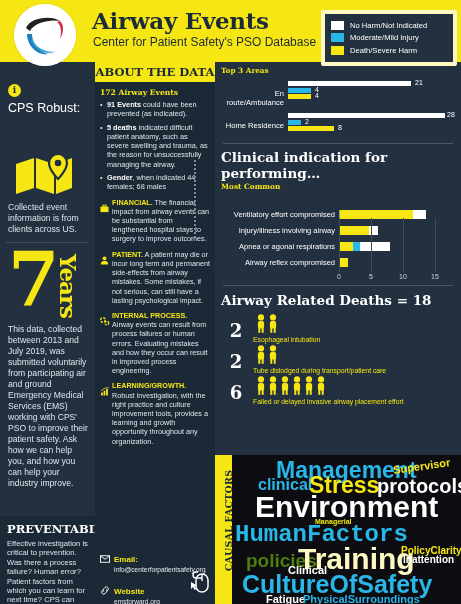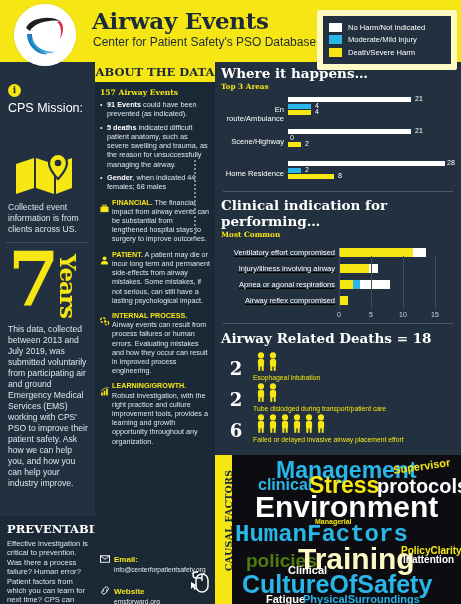--- a/index.html
+++ b/index.html
@@ -10,21 +10,21 @@
   .header{position:absolute;left:0;top:0;width:461px;height:62px;background:#f5e614;}
   .logo{position:absolute;left:14px;top:4px;width:62px;height:62px;border-radius:50%;background:#fff;
         box-shadow:0 0 0 1px rgba(0,0,0,.04);overflow:hidden;z-index:5;}
   .logo svg{position:absolute;left:0;top:0;}
   .title{position:absolute;left:92px;top:7px;font-family:"DejaVu Serif",serif;font-weight:bold;
          font-size:23px;color:#1d2b38;letter-spacing:-.3px;}
   .subtitle{position:absolute;left:93px;top:35px;font-size:12px;color:#1d2b38;text-align:right;}
 
   
   .legend{position:absolute;right:4px;top:10px;width:118px;background:#22303f;
-          border:6px solid #fef9c3;border-radius:2px;padding:4px 5px 5px 5px;z-index:9;}
+          border:4px solid #fef9c3;border-radius:2px;padding:4px 5px 5px 5px;z-index:9;}
   .lg-row{display:flex;align-items:center;margin:1.5px 0;}
   .lg-sw{width:13px;height:9px;margin-right:5px;flex:none;border:1px solid #22303f;}
   .lg-lb{font-size:7.6px;color:#ffffff;white-space:nowrap;}
 
   
   .sidebar{position:absolute;left:0;top:62px;width:95px;height:542px;background:#22303f;}
   .sb-divider{position:absolute;left:6px;width:82px;height:1px;background:#3c4a59;}
   .info-i{width:13px;height:13px;border-radius:50%;background:#f5e614;color:#22303f;
           font-size:9px;font-weight:bold;text-align:center;line-height:13px;font-family:"DejaVu Serif",serif;}
   .sb-h{font-size:12.5px;color:#fff;margin:4px 0 1px 0;}
@@ -128,21 +128,21 @@
     <div class="lg-row">
       <span class="lg-sw" style="background:#f5e614"></span>
       <span class="lg-lb">Death/Severe Harm</span>
     </div>
   </div>
 
   <div class="sidebar">
 
     <div style="position:absolute;left:8px;top:22px;width:80px;">
       <div class="info-i">i</div>
-      <div class="sb-h">CPS Mission:</div>
+      <div class="sb-h">CPS Robust:</div>
     </div>
 
     <div style="position:absolute;left:14px;top:92px;">
       <svg width="62" height="42" viewBox="0 0 62 42">
         <path d="M2 10 L20 4 L20 34 L2 40 Z" fill="#f5e614"></path>
         <path d="M22 4 L40 10 L40 40 L22 34 Z" fill="#f5e614"></path>
         <path d="M42 10 L58 4 L58 34 L42 40 Z" fill="#f5e614"></path>
         <path d="M44 0 a9 9 0 0 1 9 9 c0 7 -9 16 -9 16 s-9 -9 -9 -16 a9 9 0 0 1 9 -9 z" fill="#f5e614" stroke="#22303f" stroke-width="2.2"></path>
         <circle cx="44" cy="9" r="3.3" fill="#22303f"></circle>
       </svg>
@@ -166,21 +166,21 @@
       </div>
 
     </div>
   </div>
 
   <div class="col2">
 
     <div class="band">ABOUT THE DATA</div>
 
     <div class="c2pad">
-      <div class="sub-h">157 Airway Events</div>
+      <div class="sub-h">172 Airway Events</div>
 
       <div class="bul">
         <span class="dot">•</span>
         <span><b>91 Events</b><span> could have been prevented (as indicated).</span></span>
       </div>
       <div class="bul">
         <span class="dot">•</span>
         <span><b>5 deaths</b><span> indicated difficult patient anatomy, such as severe swelling and trauma, as the reason for unsuccessfully managing the airway.</span></span>
       </div>
       <div class="bul">
@@ -270,58 +270,40 @@
           <path d="M13 8 h-6 a3 3 0 0 1 0 -6 h2" fill="none" stroke="#fff" stroke-width="1.4"></path>
           <path d="M2 12 l0 7 l2 -2 l1.6 3 l1.6 -0.9 l-1.6 -3 l2.4 -0.5 z" fill="#fff"></path>
         </svg>
       </span>
     </div>
   </div>
 
   <div class="main">
 
     <div style="padding:3px 6px 0 6px;">
-      <div class="sec-h">Where it happens…</div>
       <div class="sec-sub">Top 3 Areas</div>
 
       <div style="position:relative;height:28px;margin-top:6px;" class="wh-grp">
         <div class="wh-lab" style="top:8px;">En route/Ambulance</div>
         <div class="wh-bars">
           <div class="wh-bar">
             <div class="wh-fill" style="width:123px;background:#ffffff;"></div>
             <div class="wh-val" style="left:127px;">21</div>
           </div>
           <div class="wh-bar">
             <div class="wh-fill" style="width:23px;background:#29b6e8;"></div>
             <div class="wh-val" style="left:27px;">4</div>
           </div>
           <div class="wh-bar">
             <div class="wh-fill" style="width:23px;background:#f5e614;"></div>
             <div class="wh-val" style="left:27px;">4</div>
           </div>
         </div>
       </div>
 
-      <div style="position:relative;height:28px;" class="wh-grp">
-        <div class="wh-lab" style="top:8px;">Scene/Highway</div>
-        <div class="wh-bars">
-          <div class="wh-bar">
-            <div class="wh-fill" style="width:123px;background:#ffffff;"></div>
-            <div class="wh-val" style="left:127px;">21</div>
-          </div>
-          <div class="wh-bar">
-            <div class="wh-fill" style="width:0px;background:#29b6e8;"></div>
-            <div class="wh-val" style="left:2px;">0</div>
-          </div>
-          <div class="wh-bar">
-            <div class="wh-fill" style="width:13px;background:#f5e614;"></div>
-            <div class="wh-val" style="left:17px;">2</div>
-          </div>
-        </div>
-      </div>
 
       <div style="position:relative;height:26px;" class="wh-grp">
         <div class="wh-lab" style="top:8px;">Home Residence</div>
         <div class="wh-bars">
           <div class="wh-bar">
             <div class="wh-fill" style="width:157px;background:#ffffff;"></div>
             <div class="wh-val" style="left:159px;">28</div>
           </div>
           <div class="wh-bar">
             <div class="wh-fill" style="width:13px;background:#29b6e8;"></div>
@@ -334,21 +316,21 @@
         </div>
       </div>
     </div>
 
     <div class="hr" style="margin:2px 8px 0 8px;"></div>
 
     <div style="padding:5px 6px 0 6px;">
       <div class="sec-h">Clinical indication for performing…</div>
       <div class="sec-sub">Most Common</div>
 
-      <div style="position:relative;margin-top:7px;text-decoration:underline;">
+      <div style="position:relative;margin-top:17px;">
         <div class="ci-row">
           <div class="ci-lab">Ventilatory effort compromised</div>
           <div class="ci-track">
             <div class="ci-seg" style="left:0px;width:73px;background:#f5e614;"></div>
             <div class="ci-seg" style="left:73px;width:13px;background:#ffffff;"></div>
           </div>
         </div>
         <div class="ci-row">
           <div class="ci-lab">Injury/illness involving airway</div>
           <div class="ci-track">

